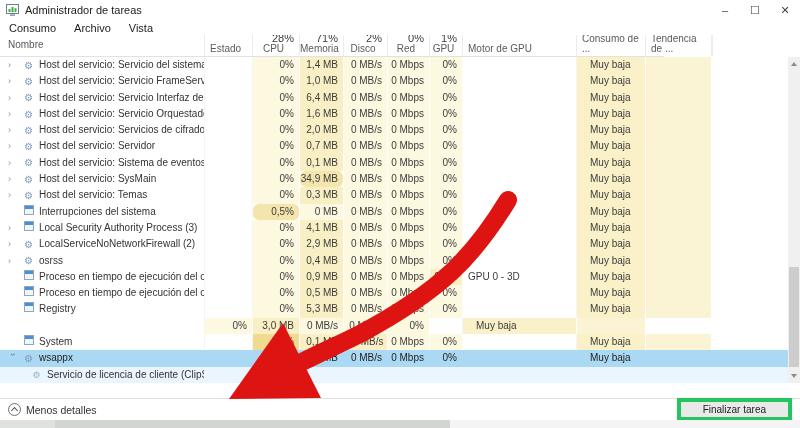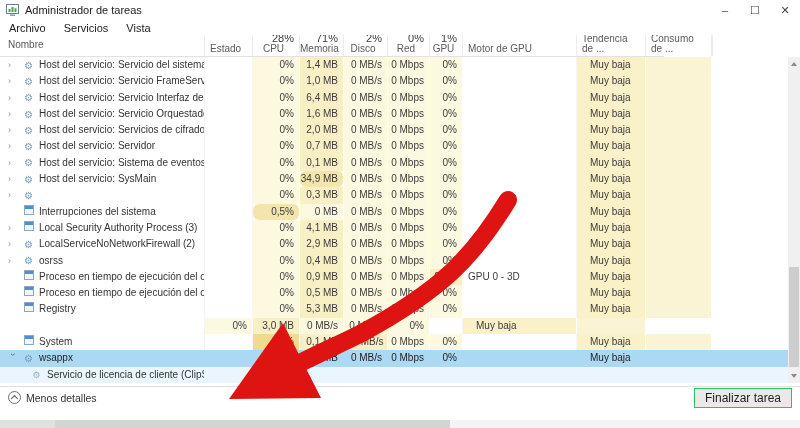--- a/index.html
+++ b/index.html
@@ -75,29 +75,29 @@
   .vs-arrow { position:absolute; left:0; width:12px; height:14px; display:flex; align-items:center; justify-content:center; }
   .tri-up { width:0; height:0; border-left:3px solid transparent; border-right:3px solid transparent; border-bottom:4px solid #8a8a8a; }
   .tri-down { width:0; height:0; border-left:3px solid transparent; border-right:3px solid transparent; border-top:4px solid #8a8a8a; }
   .vs-thumb { position:absolute; left:1px; width:10px; top:210px; height:100px; background:#cdcdcd; }
 
   .hscroll { position:absolute; left:0; bottom:0; width:800px; height:8px; background:#f3f4f3; }
   .hs-corner { position:absolute; left:0; top:0; width:55px; height:8px; background:#dfe3df; }
   .hs-thumb { position:absolute; left:55px; top:0; width:395px; height:8px; background:#d2d5d2; }
 
   
-  .footer { position:absolute; left:0; bottom:20px; width:800px; height:22px; border-top:1px solid #e0e0e0;
+  .footer { position:absolute; left:0; bottom:8px; width:800px; height:22px; border-top:1px solid #e0e0e0;
     background:#fff; display:flex; align-items:center; font-size:10.5px; color:#333; padding:0 8px; }
   .toggle { display:flex; align-items:center; gap:5px; }
   .toggle-circle { width:13px; height:13px; border:1px solid #6e6e6e; border-radius:50%;
     display:flex; align-items:center; justify-content:center; }
   .circ-chev { width:5px; height:5px; border-left:1px solid #555; border-top:1px solid #555;
     transform:rotate(45deg); margin-top:2px; }
-  .end-task { margin-left:auto; background:#e9e9e9; border:1px solid #22c55e; font-size:12px;
-    color:#222; padding:2px 10px; font-family:"Liberation Sans", sans-serif; }
+  .end-task { margin-left:auto; background:#e9e9e9; border:4px solid #22c55e; font-size:10px;
+    color:#222; padding:2px 22px; font-family:"Liberation Sans", sans-serif; }
 
   
   .annotation { position:absolute; left:0; top:0; width:800px; height:428px; pointer-events:none; z-index:20; }
 </style>
 </head>
 <body>
 
 <div id="app">
 
   <div class="titlebar">
@@ -112,22 +112,22 @@
     </span>
     <span>Administrador de tareas</span>
     <span class="win-controls">
       <span class="win-btn">–</span>
       <span class="win-btn">☐</span>
       <span class="win-btn">✕</span>
     </span>
   </div>
 
   <div class="menubar">
+    <span class="menu-item">Consumo</span>
     <span class="menu-item">Archivo</span>
-    <span class="menu-item">Servicios</span>
     <span class="menu-item">Vista</span>
   </div>
 
 
   <div class="grid-row header" style="width:664px">
     <div class="hcell name-h">
       <span class="lbl">Nombre</span>
     </div>
     <div class="hcell left">
       <span class="lbl">Estado</span>
@@ -149,24 +149,24 @@
         <span class="lbl">Red</span>
     </div>
     <div class="hcell">
       <span class="pct">1%</span>
         <span class="lbl">GPU</span>
     </div>
     <div class="hcell left">
       <span class="lbl">Motor de GPU</span>
     </div>
     <div class="hcell left">
+      <span class="lbl">Consumo de ...</span>
+    </div>
+    <div class="hcell left">
       <span class="lbl">Tendencia de ...</span>
-    </div>
-    <div class="hcell left">
-      <span class="lbl">Consumo de ...</span>
     </div>
     <div class="hcell"></div>
   </div>
 
   <div class="tbody">
     <div id="rows-host" style="width:788px">
         <div class="grid-row row">
           <div class="cell name-cell">
             <span class="chevron">›</span>
             <span class="row-icon icon-gear">⚙</span>
@@ -299,20 +299,21 @@
           <div class="cell num h1">0%</div>
           <div class="cell eng"></div>
           <div class="cell pow pow-bg">Muy baja</div>
           <div class="cell trd trd-bg"></div>
           <div class="cell" style="border-right: none;"></div>
         </div>
         <div class="grid-row row">
           <div class="cell name-cell">
             <span class="chevron">›</span>
             <span class="row-icon icon-gear">⚙</span>
+            <span class="name-label">Host del servicio: Temas</span>
           </div>
           <div class="cell"></div>
           <div class="cell num h1">0%</div>
           <div class="cell num h2">0,3 MB</div>
           <div class="cell num h1">0 MB/s</div>
           <div class="cell num h1">0 Mbps</div>
           <div class="cell num h1">0%</div>
           <div class="cell eng"></div>
           <div class="cell pow pow-bg">Muy baja</div>
           <div class="cell trd trd-bg"></div>

